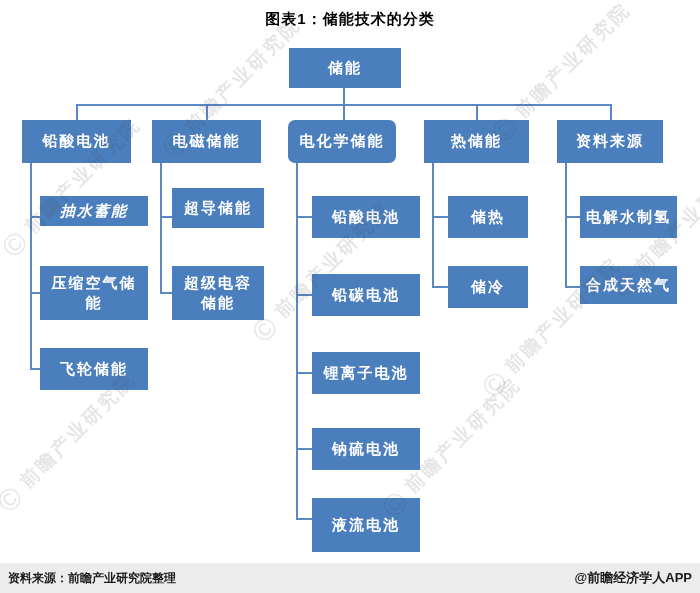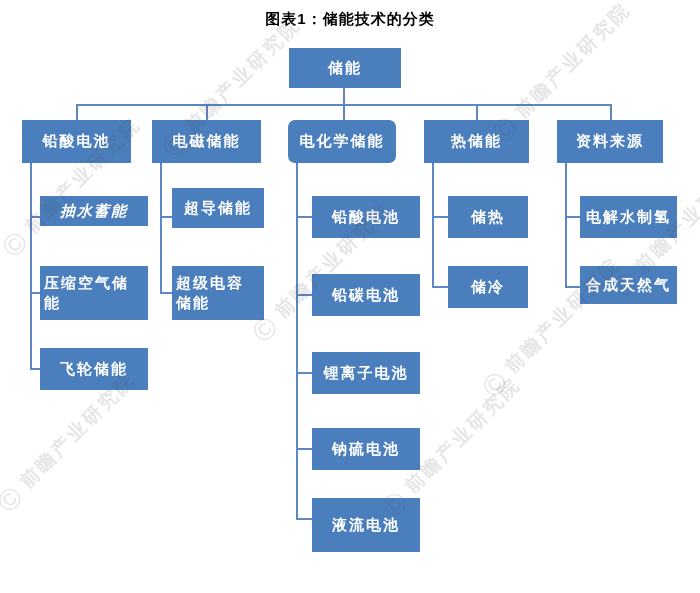--- a/index.html
+++ b/index.html
@@ -11,21 +11,21 @@
   .chart-title {
     position:absolute; top:10px; left:0; width:700px;
     text-align:center; font-size:15px; font-weight:bold; color:#000;
     letter-spacing:1px;
   }
   .node {
     position:absolute; z-index:2;
     background:var(--c-box, #4A7EBD);
     color:#fff; font-size:15px; font-weight:bold; letter-spacing:2px;
     display:flex; align-items:center; justify-content:center;
-    line-height:1.35; box-sizing:border-box;
+    text-align:center; line-height:1.35; box-sizing:border-box;
     padding:2px 4px;
   }
   .ln {
     position:absolute; z-index:1;
     background:var(--c-line, #5B87C5);
   }
   .wm {
     position:absolute; z-index:5; pointer-events:none;
     transform:rotate(-45deg);
     color:rgba(70,70,70,0.14);
@@ -105,14 +105,18 @@
 
   <div class="wm" style="left:140px; top:70px;"><span class="wm-c">©</span><span>前瞻产业研究院</span></div>
   <div class="wm" style="left:470px; top:55px;"><span class="wm-c">©</span><span>前瞻产业研究院</span></div>
   <div class="wm" style="left:-20px; top:170px;"><span class="wm-c">©</span><span>前瞻产业研究院</span></div>
   <div class="wm" style="left:230px; top:255px;"><span class="wm-c">©</span><span>前瞻产业研究院</span></div>
   <div class="wm" style="left:460px; top:310px;"><span class="wm-c">©</span><span>前瞻产业研究院</span></div>
   <div class="wm" style="left:-25px; top:425px;"><span class="wm-c">©</span><span>前瞻产业研究院</span></div>
   <div class="wm" style="left:360px; top:430px;"><span class="wm-c">©</span><span>前瞻产业研究院</span></div>
   <div class="wm" style="left:590px; top:210px;"><span class="wm-c">©</span><span>前瞻产业研究院</span></div>
 
+  <div class="footer">
+    <span class="src">资料来源：前瞻产业研究院整理</span>
+    <span class="brand">@前瞻经济学人APP</span>
+  </div>
 
 </div>
 
 </body></html>

